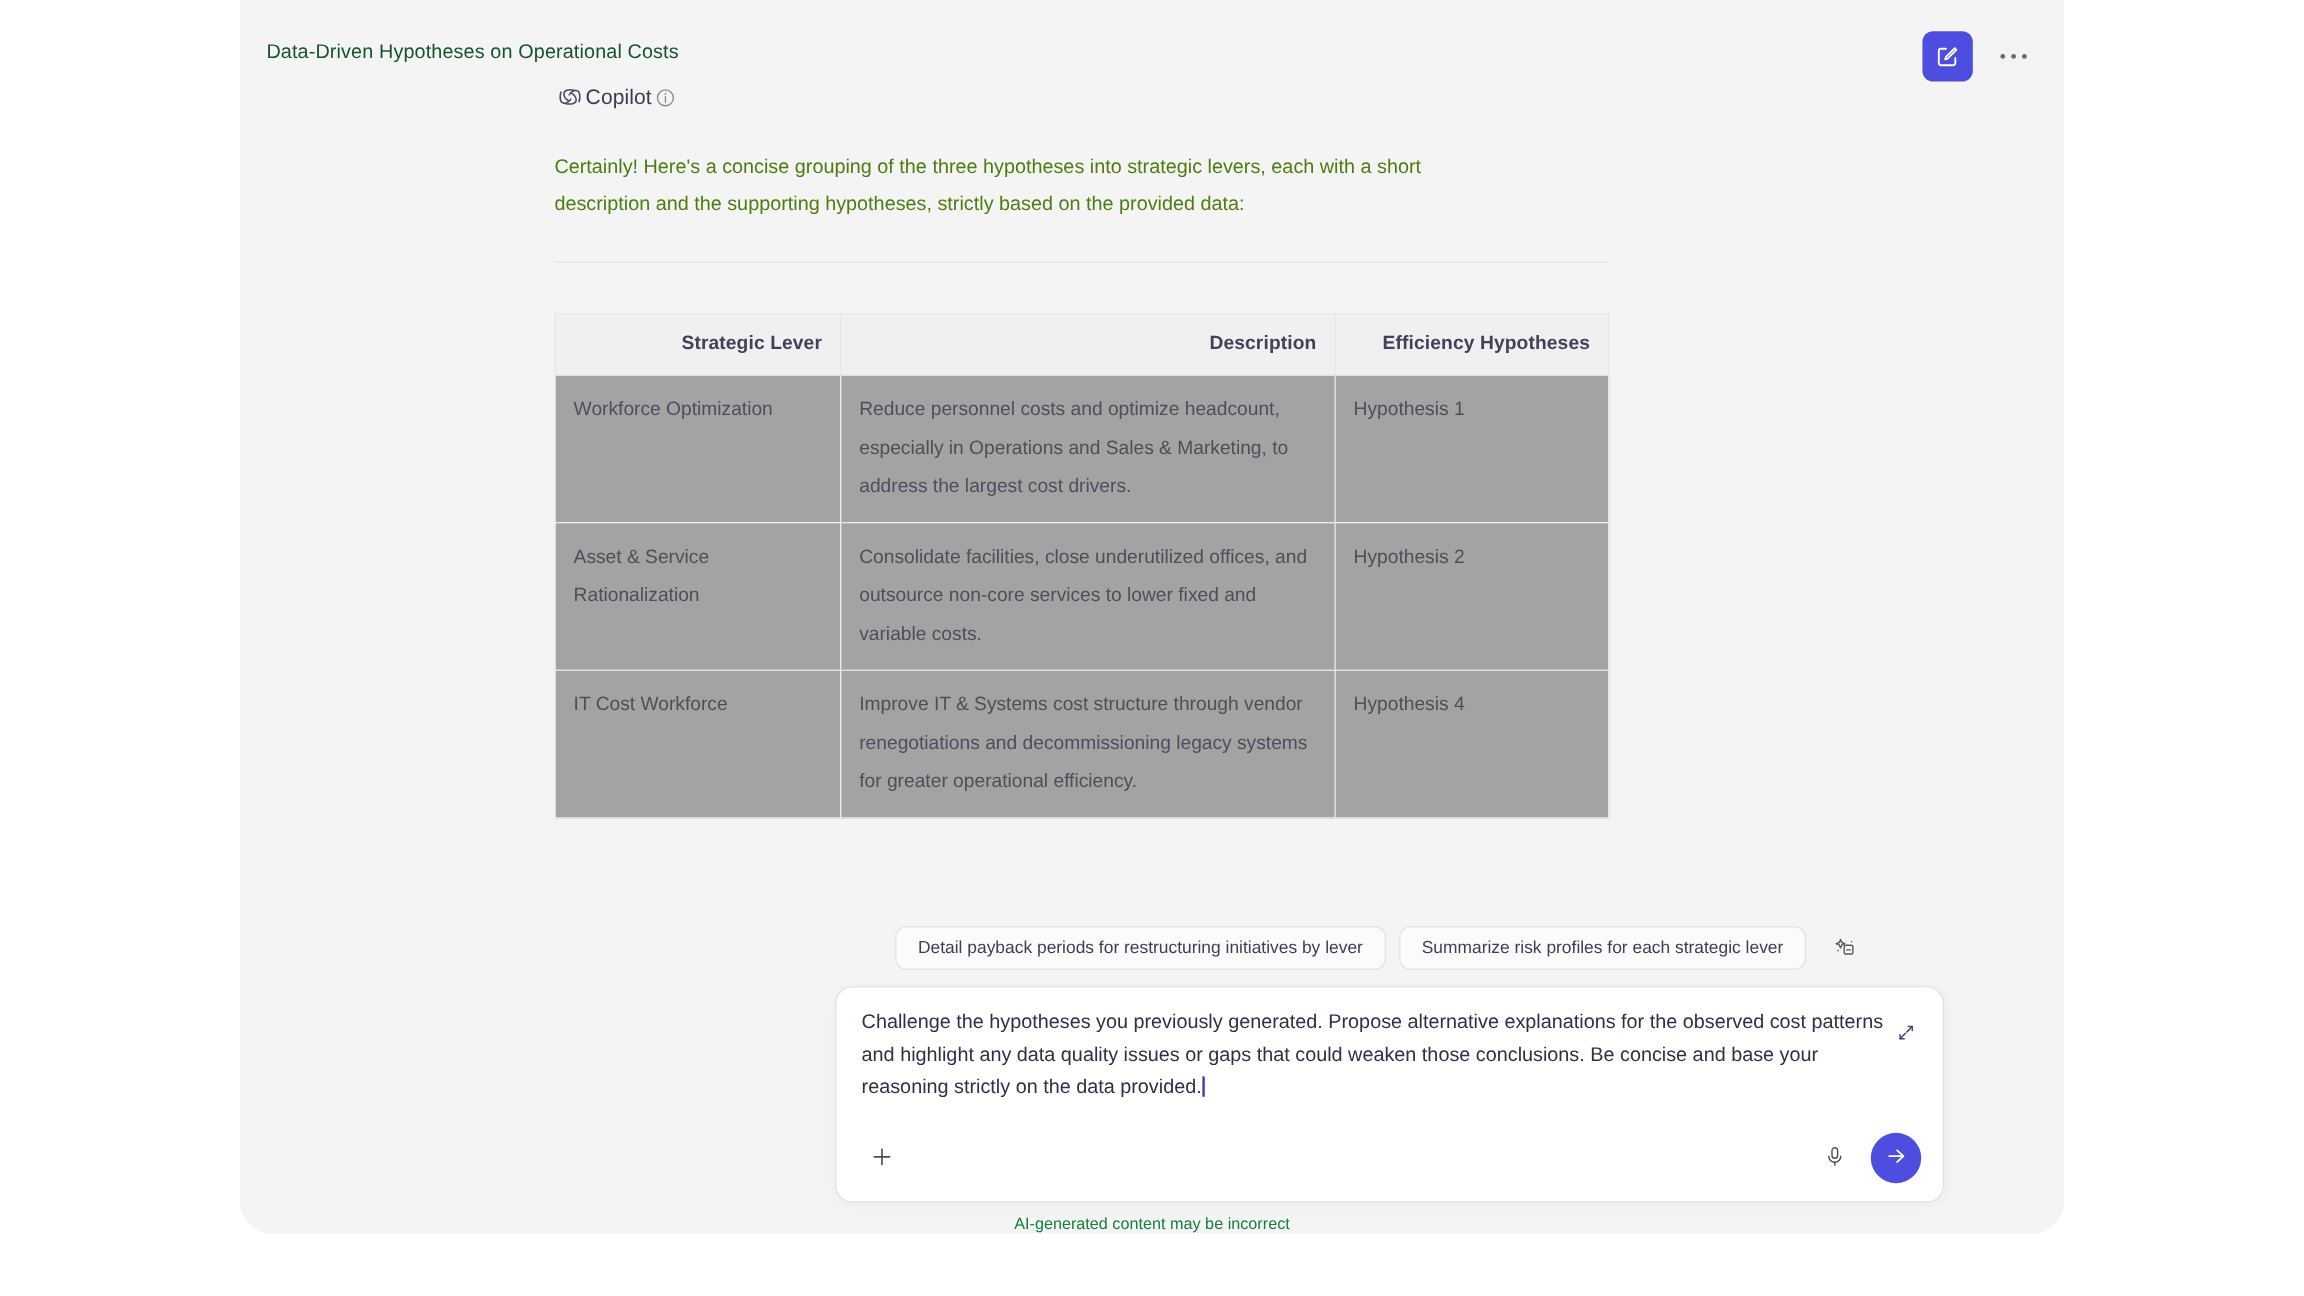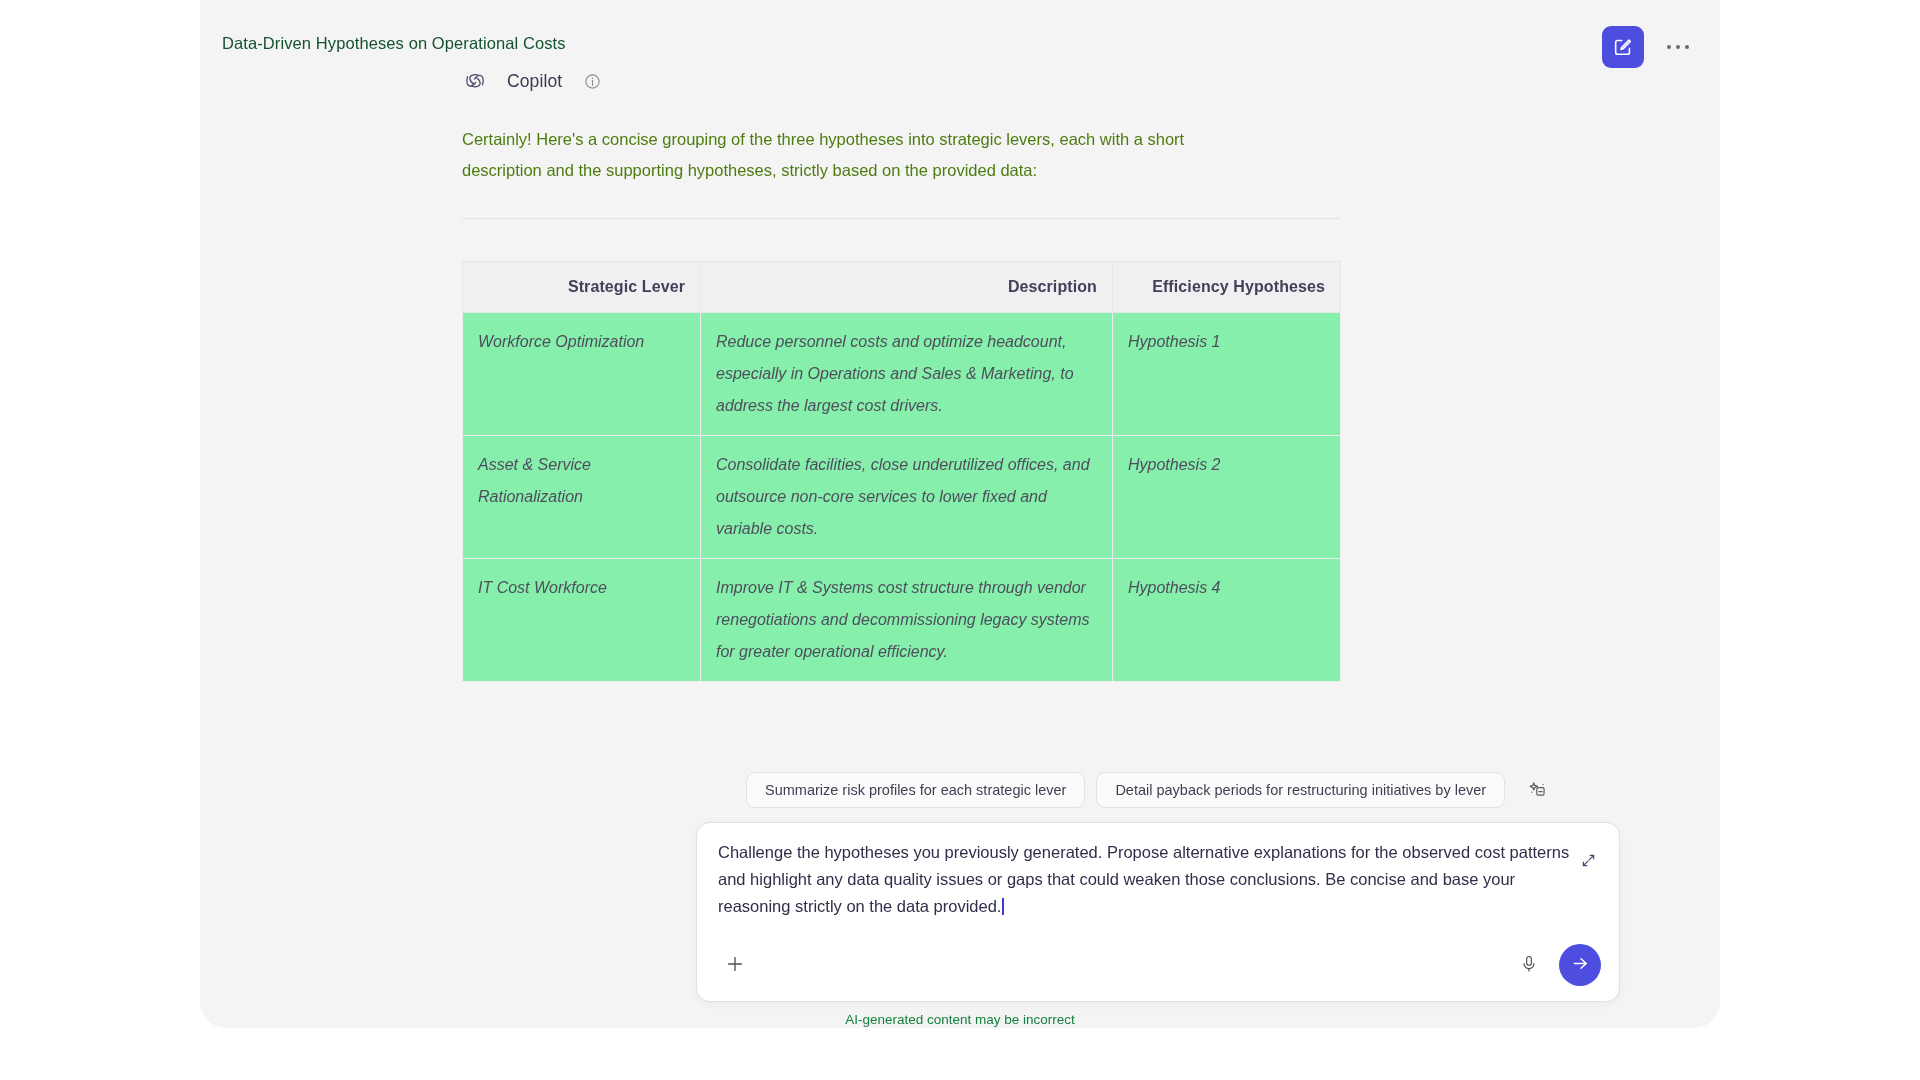--- a/index.html
+++ b/index.html
@@ -98,21 +98,21 @@
   .conversation {
     position: absolute;
     left: 262px;
     top: 68px;
     width: 1012px;
   }
 
   .assistant-name-row {
     display: flex;
     align-items: center;
-    gap: 19px;
+    gap: 0;
     margin-bottom: 30px;
   }
   .copilot-mark { width: 26px; height: 26px; display: block; }
   .assistant-name {
     font-size: 17.5px;
     color: #3b3b52;
     letter-spacing: 0.1px;
   }
   .info-icon {
     width: 17px; height: 17px;
@@ -152,22 +152,21 @@
     border: 1px solid #e6e6e9;
     letter-spacing: 0.1px;
   }
   .lever-table td {
     font-size: 16px;
     line-height: 32px;
     color: #4e4e5c;
     padding: 13px 15px;
     border: 1px solid #ececee;
     vertical-align: top;
-    background: #86efac;
-    font-style: italic;
+    background: #a3a3a3;
   }
   .col-lever  { width: 238px; }
   .col-desc   { width: 412px; }
   .col-hyp    { width: 228px; }
 
   
   .suggestions {
     position: absolute;
     left: 546px;
     top: 772px;
@@ -376,22 +375,22 @@
           <tr>
             <td>IT Cost Workforce</td>
             <td>Improve IT &amp; Systems cost structure through vendor renegotiations and decommissioning legacy systems for greater operational efficiency.</td>
             <td>Hypothesis 4</td>
           </tr>
         </tbody>
       </table>
     </div>
 
     <div class="suggestions">
+      <button class="chip">Detail payback periods for restructuring initiatives by lever</button>
       <button class="chip">Summarize risk profiles for each strategic lever</button>
-      <button class="chip">Detail payback periods for restructuring initiatives by lever</button>
       <button class="refresh-suggestions">
         <svg width="22" height="22" viewBox="0 0 24 24" fill="none" stroke="#5a5a62" stroke-width="1.3" stroke-linecap="round" stroke-linejoin="round">
           <path d="M8.5 4.2 9.6 7l2.8 1.1-2.8 1.1-1.1 2.8-1.1-2.8L4.6 8.1 7.4 7z"></path>
           <path d="M13.2 9.5h5.1a1.4 1.4 0 0 1 1.4 1.4v5.2a1.4 1.4 0 0 1-1.4 1.4h-5.1a1.4 1.4 0 0 1-1.4-1.4v-5.2a1.4 1.4 0 0 1 1.4-1.4z"></path>
           <path d="M14 13.7h3.6"></path>
           <circle cx="18.6" cy="6.1" r="0.75" fill="#5a5a62" stroke="none"></circle>
           <circle cx="6.2" cy="14.4" r="0.7" fill="#5a5a62" stroke="none"></circle>
         </svg>
       </button>
     </div>

